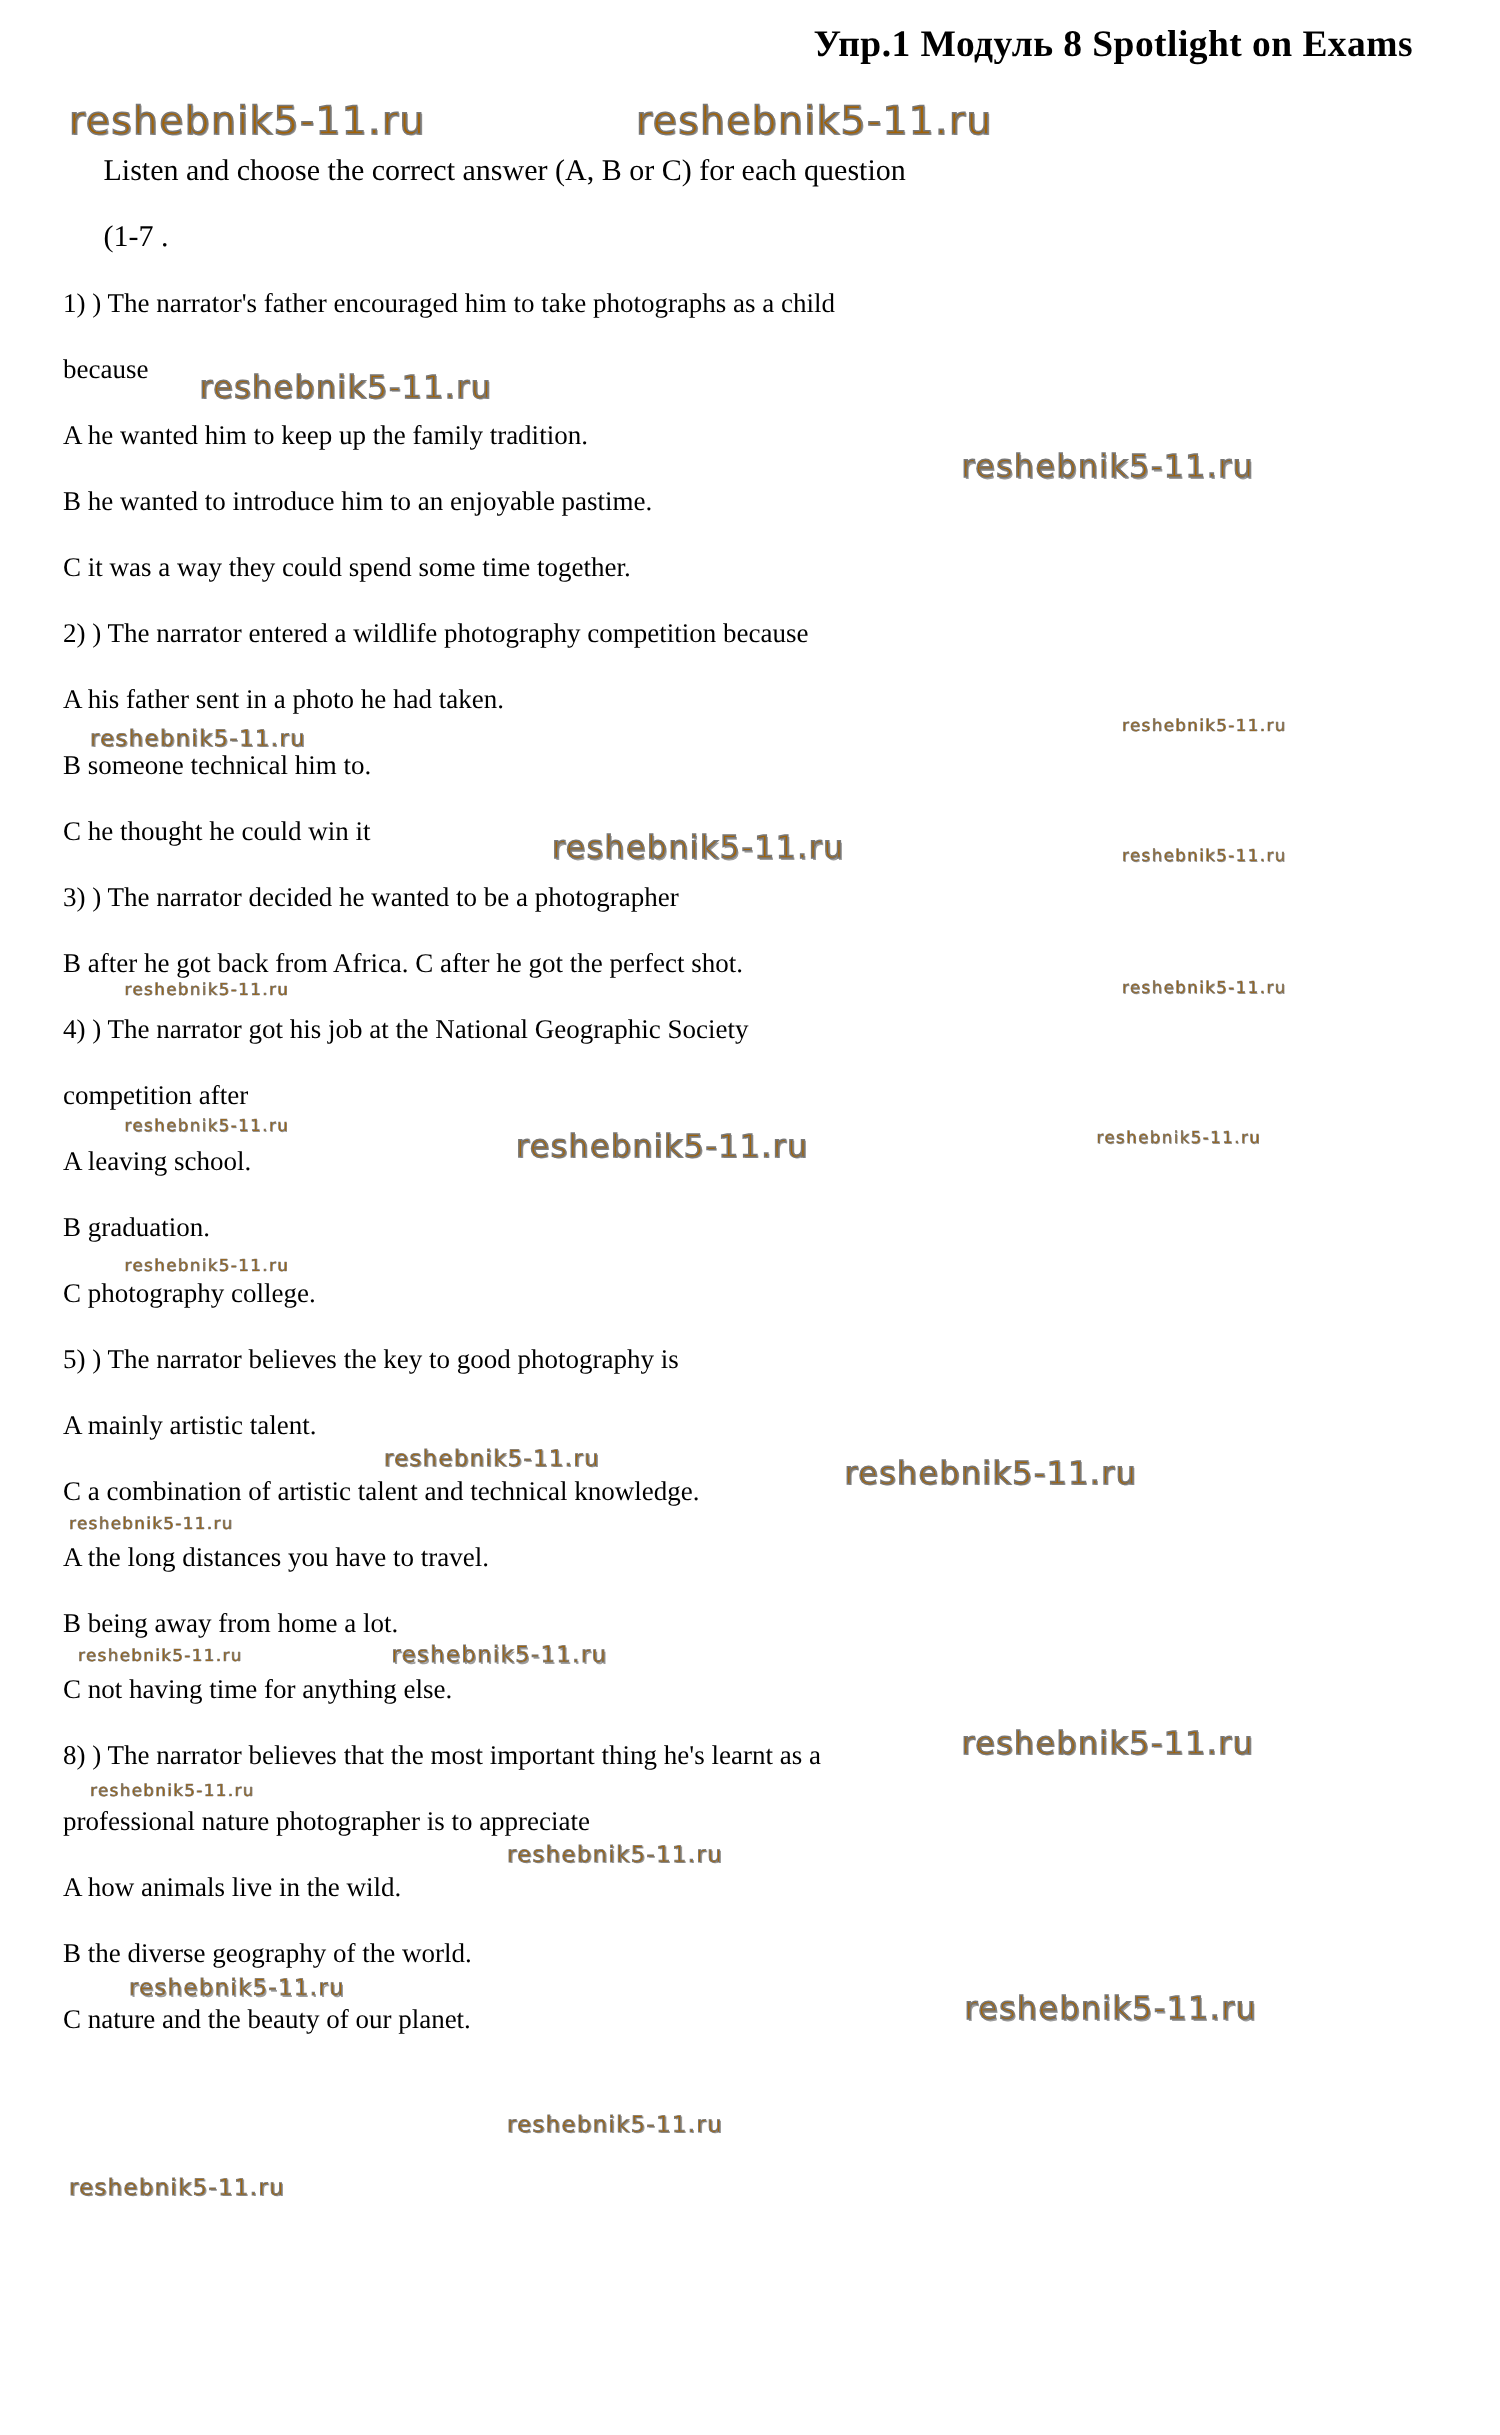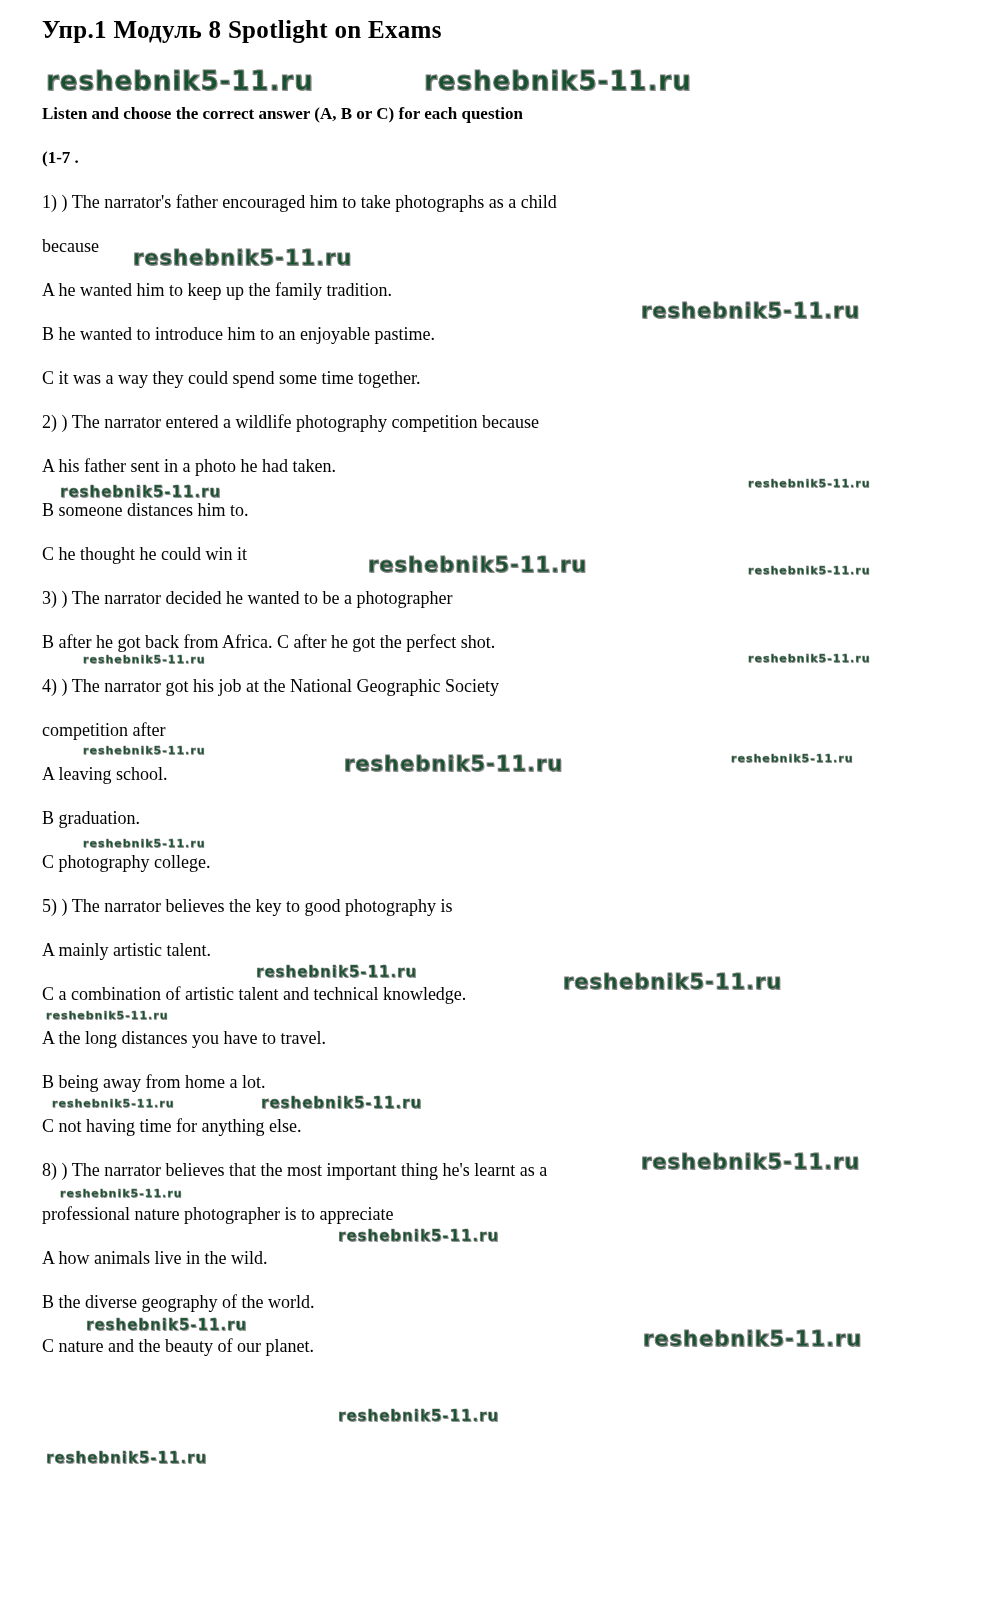--- a/index.html
+++ b/index.html
@@ -15,46 +15,47 @@
   .page {
     position: relative;
     width: 1000px;
     min-height: 1623px;
     box-sizing: border-box;
     padding: 16px 58px 40px 42px;
     background: #ffffff;
     overflow: hidden;
   }
   .title {
-    text-align: left;
+    text-align: right;
     font-weight: bold;
     font-size: 25px;
     letter-spacing: 0.3px;
   }
   .body-text {
     margin-top: 48px;
   }
   .line {
     font-size: 18px;
     line-height: 44px;
     height: 44px;
     white-space: nowrap;
     overflow: visible;
   }
   .line.bold {
-    font-weight: bold;
-    font-size: 17px;
+    font-weight: normal;
+    font-size: 20px;
+    margin-left: 27px;
   }
   
   .wm {
     position: absolute;
     font-family: "DejaVu Sans", sans-serif;
-    font-weight: 700;
+    font-weight: 400;
     letter-spacing: 1px;
-    color: #14532d;
+    color: #a16207;
     -webkit-text-stroke: 1px #787878;
     text-shadow: 1px 1px 0 #9e9e9e;
     white-space: nowrap;
     user-select: none;
     pointer-events: none;
   }
   .wm.lg { font-size: 26px; }
   .wm.md { font-size: 21px; }
   .wm.sm { font-size: 15px; -webkit-text-stroke: 0.6px #787878; }
   .wm.xs { font-size: 11px; -webkit-text-stroke: 0.4px #787878; text-shadow: 0.5px 0.5px 0 #9e9e9e; }
@@ -74,21 +75,21 @@
       <div class="line">1) ) The narrator's father encouraged him to take photographs as a child</div>
       <div class="line">because</div>
       <div class="line">A he wanted him to keep up the family tradition.</div>
       <div class="line">B he wanted to introduce him to an enjoyable pastime.</div>
       <div class="line">C it was a way they could spend some time together.</div>
     </div>
 
     <div>
       <div class="line">2) ) The narrator entered a wildlife photography competition because</div>
       <div class="line">A his father sent in a photo he had taken.</div>
-      <div class="line">B someone distances him to.</div>
+      <div class="line">B someone technical him to.</div>
       <div class="line">C he thought he could win it</div>
     </div>
 
     <div>
       <div class="line">3) ) The narrator decided he wanted to be a photographer</div>
       <div class="line">B after he got back from Africa. C after he got the perfect shot.</div>
     </div>
 
     <div>
       <div class="line">4) ) The narrator got his job at the National Geographic Society</div>

